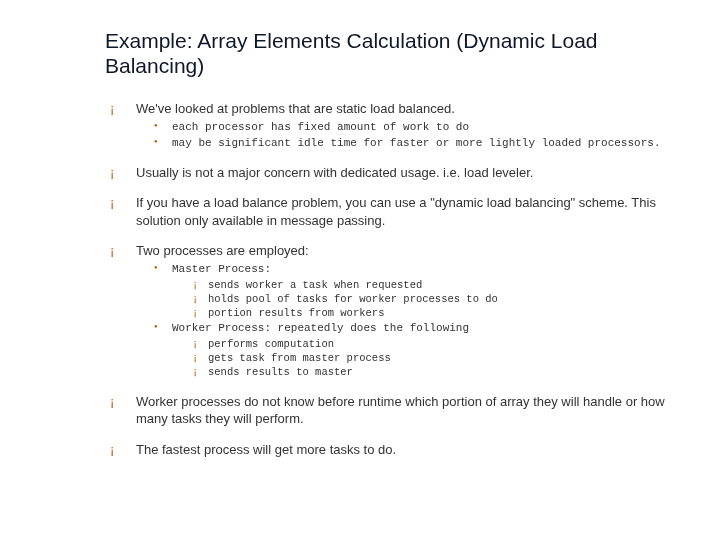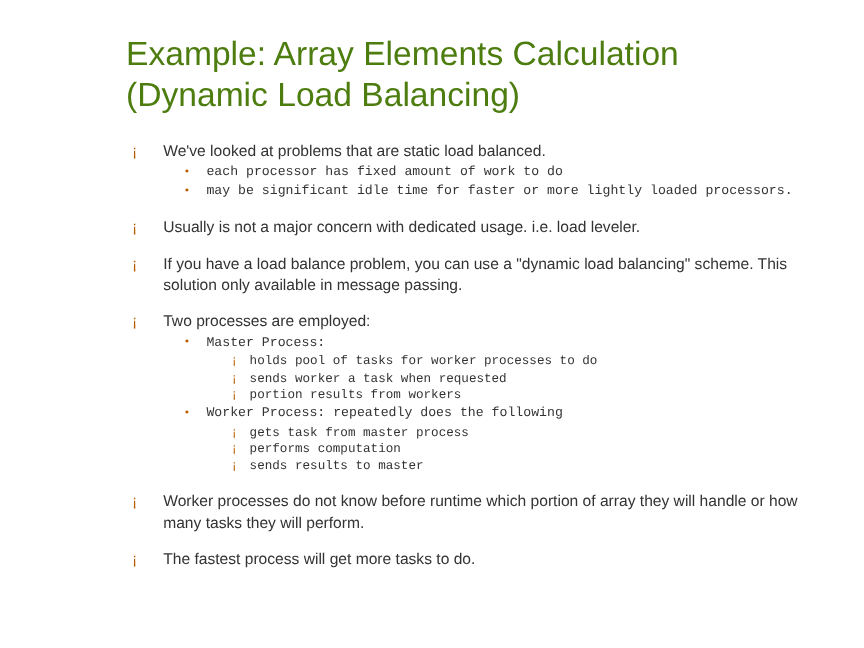--- a/index.html
+++ b/index.html
@@ -8,23 +8,23 @@
     height: 540px;
     background: #ffffff;
     font-family: Verdana, Geneva, sans-serif;
     color: #333333;
     padding: 28px 40px 20px 110px;
     position: relative;
     overflow: hidden;
   }
   .title {
     font-family: Arial, Helvetica, sans-serif;
-    font-size: 28px;
+    font-size: 21px;
     line-height: 1.2;
-    color: #4d7c0f;
+    color: #0f172a;
     margin-bottom: 22px;
     margin-left: -5px;
   }
   ul.lvl1 {
     list-style: none;
     font-size: 13px;
     line-height: 1.35;
   }
   ul.lvl1 > li {
     position: relative;
@@ -98,30 +98,30 @@
     </ul>
   </li>
   <li>Usually is not a major concern with dedicated usage. i.e. load leveler.</li>
   <li>If you have a load balance problem, you can use a "dynamic load balancing" scheme. This solution only available in message passing.</li>
   <li>
     <span>Two processes are employed:</span>
     <ul class="lvl2">
       <li>
         <span>Master Process:</span>
         <ul class="lvl3">
+          <li>sends worker a task when requested</li>
           <li>holds pool of tasks for worker processes to do</li>
-          <li>sends worker a task when requested</li>
           <li>portion results from workers</li>
         </ul>
       </li>
       <li>
         <span>Worker Process: repeatedly does the following</span>
         <ul class="lvl3">
+          <li>performs computation</li>
           <li>gets task from master process</li>
-          <li>performs computation</li>
           <li>sends results to master</li>
         </ul>
       </li>
     </ul>
   </li>
   <li>Worker processes do not know before runtime which portion of array they will handle or how many tasks they will perform.</li>
   <li>The fastest process will get more tasks to do.</li>
 </ul>
 
 </body></html>

